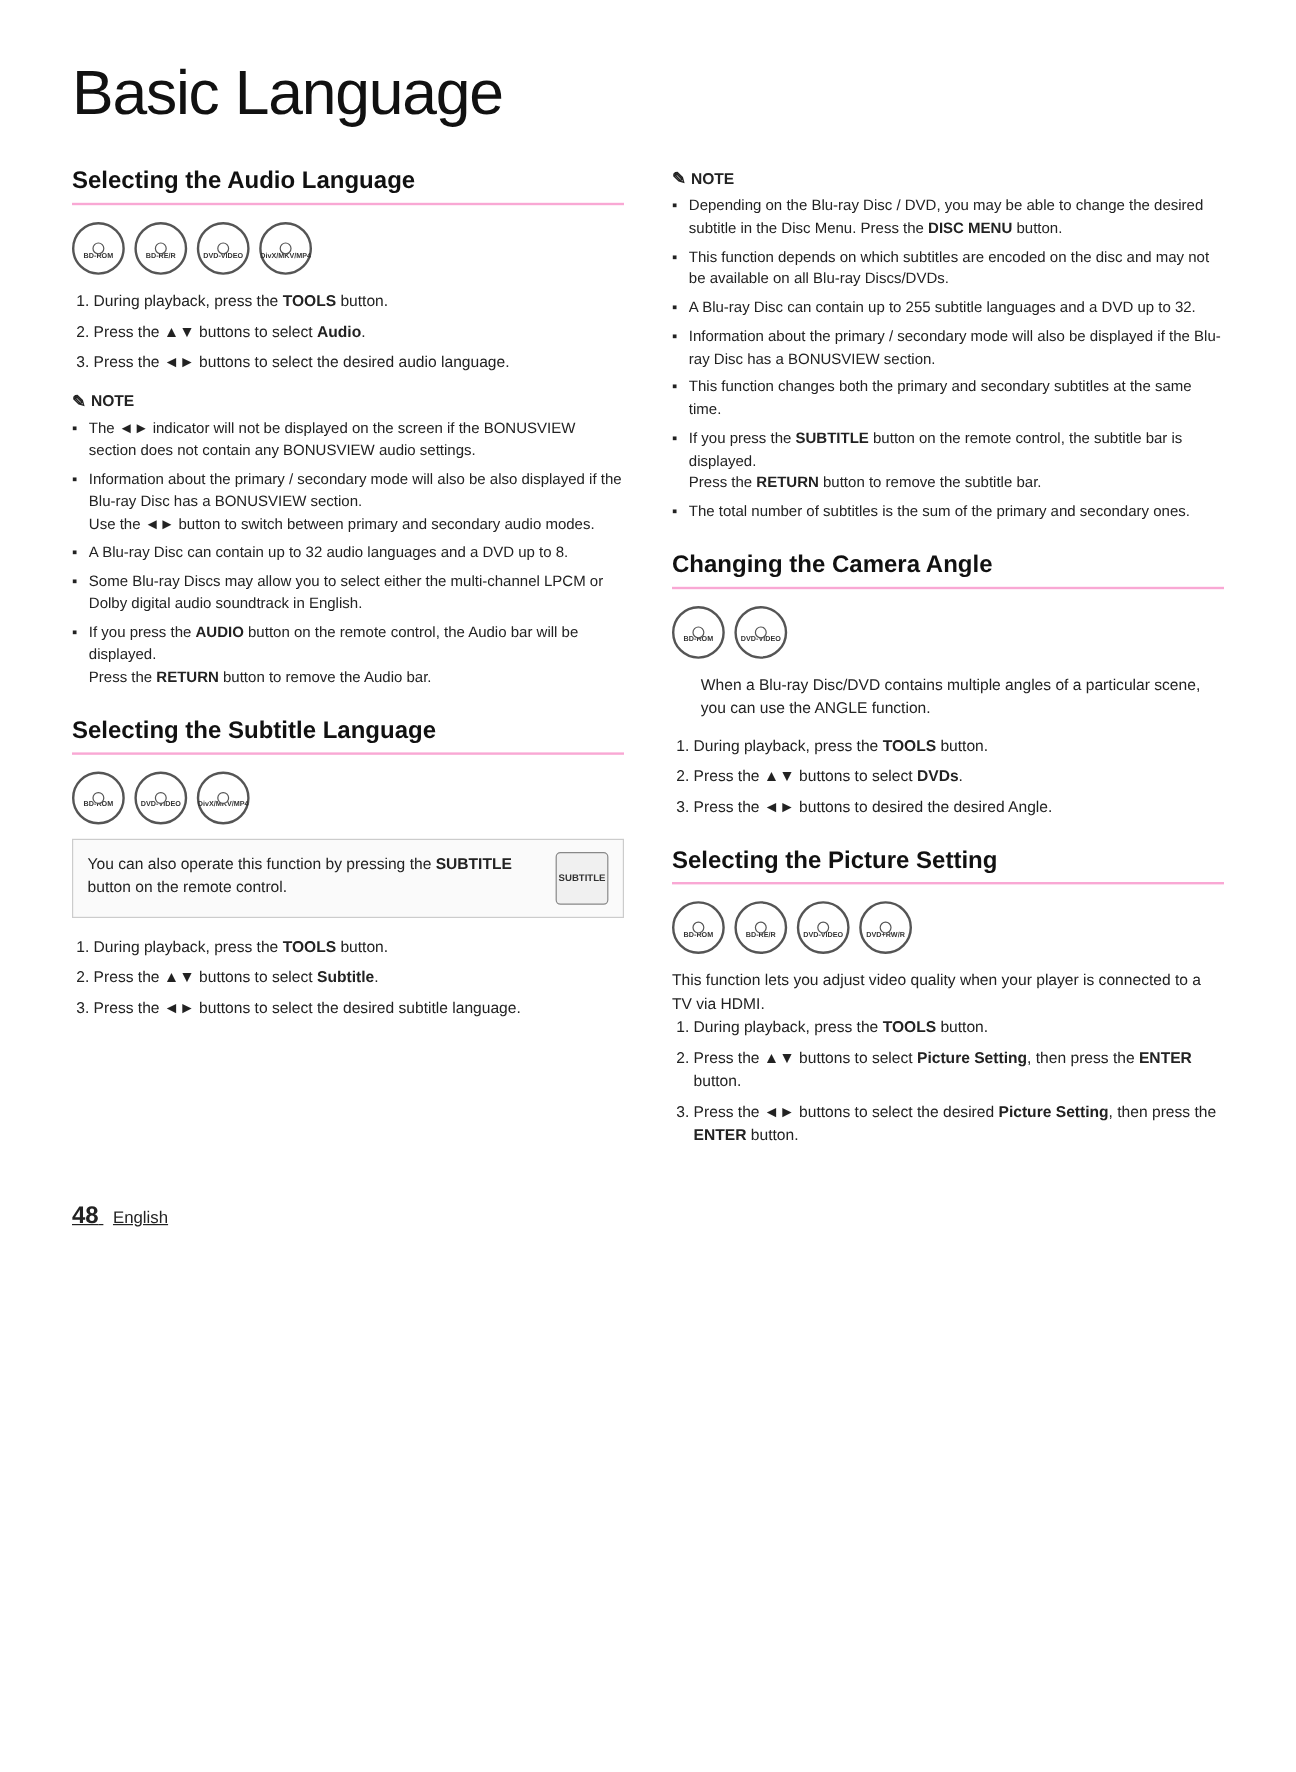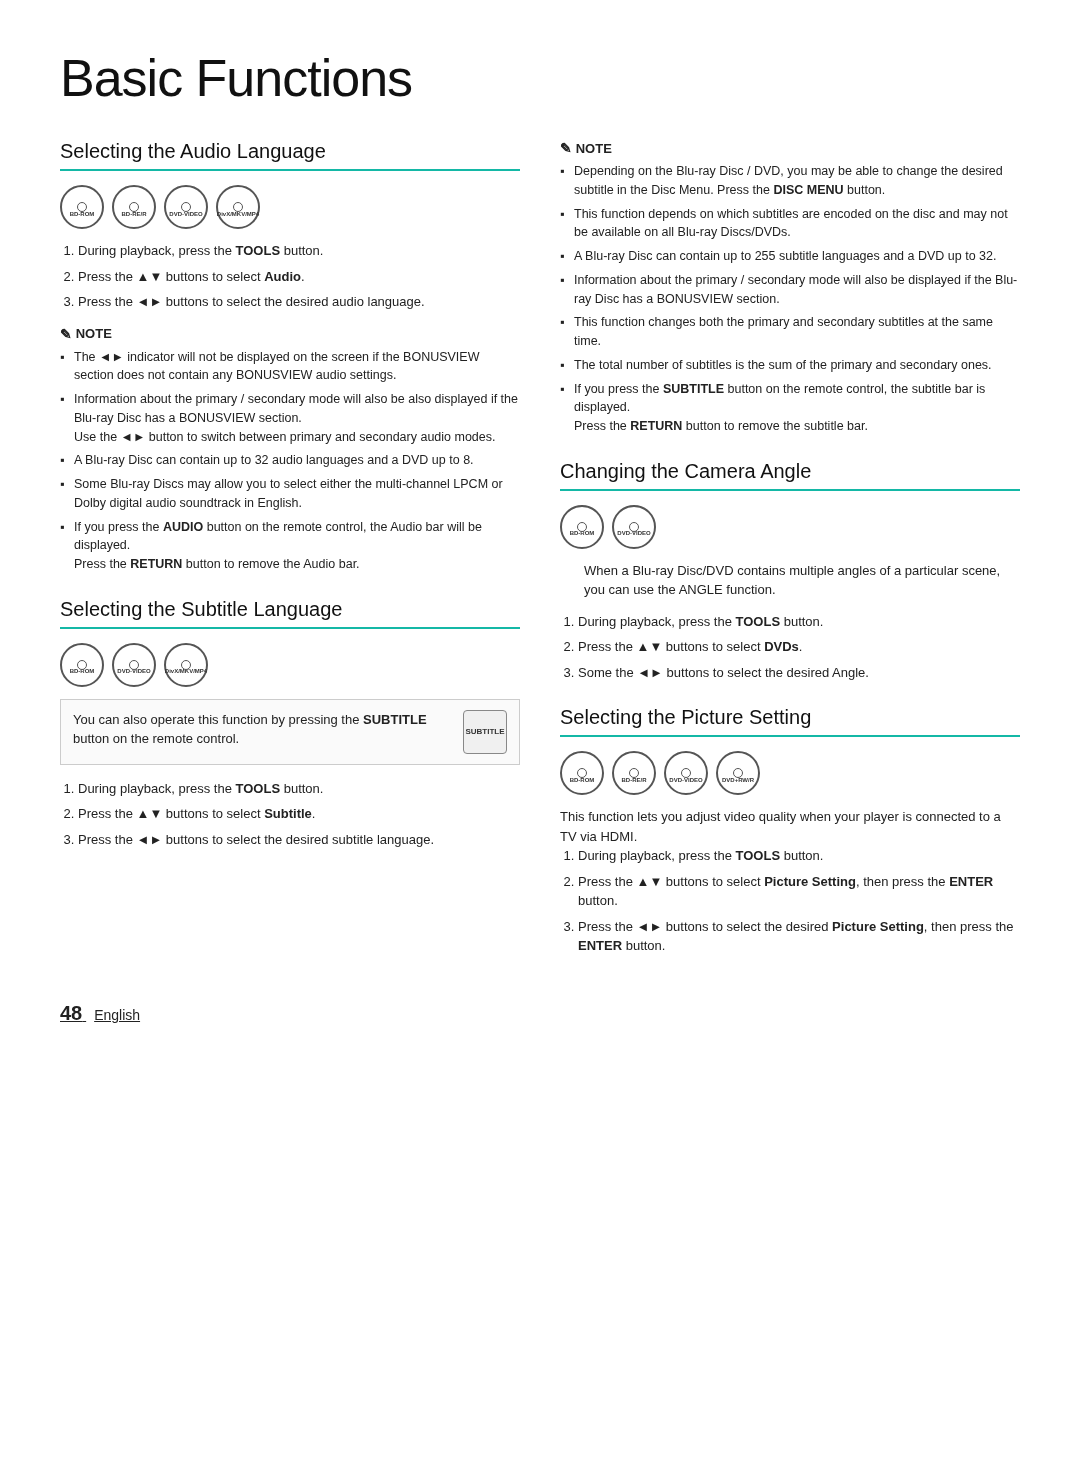--- a/index.html
+++ b/index.html
@@ -22,22 +22,22 @@
     }
     .two-col {
       display: flex;
       gap: 40px;
     }
     .col-left { flex: 1; }
     .col-right { flex: 1; }
 
     .section-title {
       font-size: 20px;
-      font-weight: normal;
-      border-bottom: 2px solid #14b8a6;
+      font-weight: bold;
+      border-bottom: 2px solid #f9a8d4;
       padding-bottom: 6px;
       margin-bottom: 14px;
       color: #111;
     }
 
     .disc-icons {
       display: flex;
       gap: 8px;
       margin-bottom: 12px;
       align-items: center;
@@ -160,21 +160,21 @@
     .page-footer span.page-num {
       font-size: 20px;
       font-weight: bold;
     }
 
     b { font-weight: bold; }
   </style>
 </head>
 <body>
 
-<h1 class="page-title">Basic Functions</h1>
+<h1 class="page-title">Basic Language</h1>
 
 <div class="two-col">
 
   <div class="col-left">
 
     <div class="section">
       <div class="section-title">Selecting the Audio Language</div>
 
       <div class="disc-icons">
         <div class="disc-icon">
@@ -250,22 +250,22 @@
       <div class="note-title">
         <span class="note-pencil">✎</span>
         <span>NOTE</span>
       </div>
       <ul class="note-list">
         <li>Depending on the Blu-ray Disc / DVD, you may be able to change the desired subtitle in the Disc Menu. Press the <b>DISC MENU</b> button.</li>
         <li>This function depends on which subtitles are encoded on the disc and may not be available on all Blu-ray Discs/DVDs.</li>
         <li>A Blu-ray Disc can contain up to 255 subtitle languages and a DVD up to 32.</li>
         <li>Information about the primary / secondary mode will also be displayed if the Blu-ray Disc has a BONUSVIEW section.</li>
         <li>This function changes both the primary and secondary subtitles at the same time.</li>
+        <li>If you press the <b>SUBTITLE</b> button on the remote control, the subtitle bar is displayed.<br>Press the <b>RETURN</b> button to remove the subtitle bar.</li>
         <li>The total number of subtitles is the sum of the primary and secondary ones.</li>
-        <li>If you press the <b>SUBTITLE</b> button on the remote control, the subtitle bar is displayed.<br>Press the <b>RETURN</b> button to remove the subtitle bar.</li>
       </ul>
     </div>
 
     <div class="section" style="margin-bottom: 24px;">
       <div class="section-title">Changing the Camera Angle</div>
 
       <div class="disc-icons">
         <div class="disc-icon">
           <span class="disc-icon-label">BD-ROM</span>
         </div>
@@ -274,21 +274,21 @@
         </div>
       </div>
 
       <p style="margin-bottom:12px; line-height:1.5;margin-left:24px;">
         When a Blu-ray Disc/DVD contains multiple angles of a particular scene, you can use the ANGLE function.
       </p>
 
       <ol class="steps">
         <li>During playback, press the <b>TOOLS</b> button.</li>
         <li>Press the ▲▼ buttons to select <b>DVDs</b>.</li>
-        <li>Some the ◄► buttons to select the desired Angle.</li>
+        <li>Press the ◄► buttons to desired the desired Angle.</li>
       </ol>
     </div>
 
     <div class="section">
       <div class="section-title">Selecting the Picture Setting</div>
 
       <div class="disc-icons">
         <div class="disc-icon">
           <span class="disc-icon-label">BD-ROM</span>
         </div>

